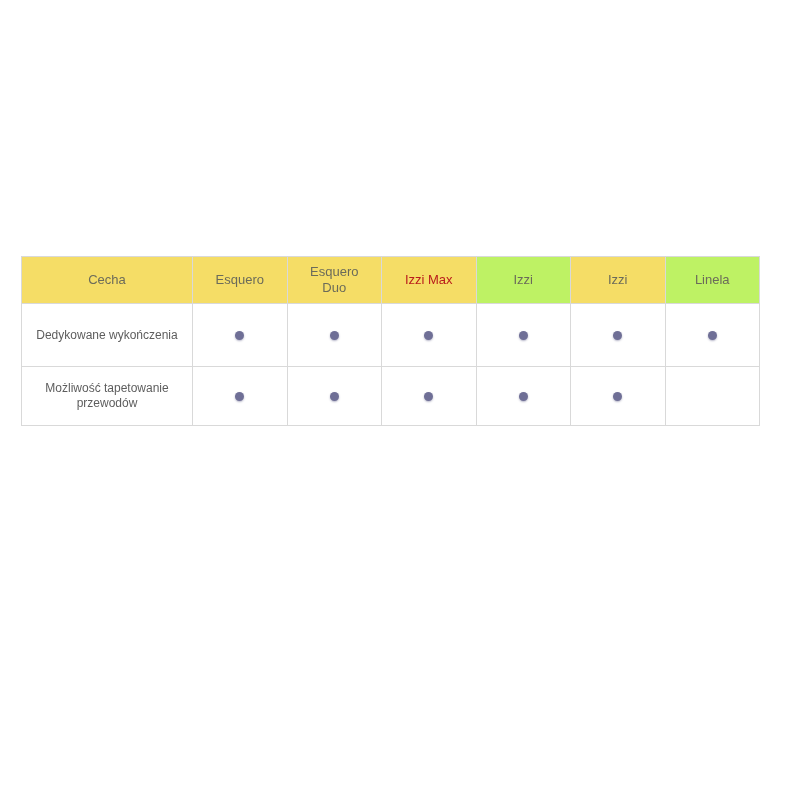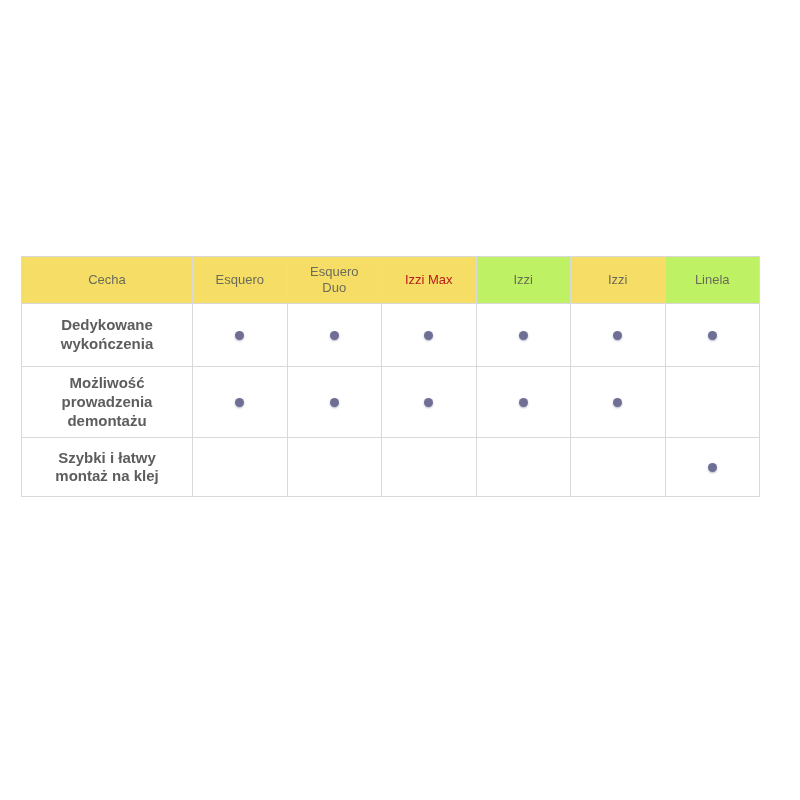--- a/index.html
+++ b/index.html
@@ -40,25 +40,24 @@
     font-size: 13px;
     line-height: 1.22;
     height: 46px;
     padding: 4px 6px;
   }
   thead th.first-col {
     width: 170px;
   }
   tbody td.feature {
     color: #5d5d5d;
-    font-size: 15px;
+    font-size: 12px;
     line-height: 1.25;
     padding: 7px 10px;
     text-align: center;
-    font-weight: bold;
   }
   tbody td.mark {
     height: 100%;
   }
   .dot {
     display: inline-block;
     width: 9px;
     height: 9px;
     border-radius: 50%;
     background: #6f6f96;
@@ -92,33 +91,24 @@
         <tr class="r0">
           <td class="feature">Dedykowane wykończenia</td>
           <td class="mark"><span class="dot" style="background: rgb(111, 111, 150);"></span></td>
           <td class="mark"><span class="dot" style="background: rgb(111, 111, 150);"></span></td>
           <td class="mark"><span class="dot" style="background: rgb(111, 111, 150);"></span></td>
           <td class="mark"><span class="dot" style="background: rgb(111, 111, 150);"></span></td>
           <td class="mark"><span class="dot" style="background: rgb(111, 111, 150);"></span></td>
           <td class="mark"><span class="dot" style="background: rgb(111, 111, 150);"></span></td>
         </tr>
         <tr class="r2">
-          <td class="feature">Możliwość prowadzenia demontażu</td>
+          <td class="feature">Możliwość tapetowanie przewodów</td>
           <td class="mark"><span class="dot" style="background: rgb(111, 111, 150);"></span></td>
           <td class="mark"><span class="dot" style="background: rgb(111, 111, 150);"></span></td>
           <td class="mark"><span class="dot" style="background: rgb(111, 111, 150);"></span></td>
           <td class="mark"><span class="dot" style="background: rgb(111, 111, 150);"></span></td>
           <td class="mark"><span class="dot" style="background: rgb(111, 111, 150);"></span></td>
           <td class="mark"><span class="dot hidden" style="background: rgb(111, 111, 150);"></span></td>
         </tr>
-        <tr class="r4">
-          <td class="feature">Szybki i łatwy montaż na klej</td>
-          <td class="mark"><span class="dot hidden" style="background: rgb(111, 111, 150);"></span></td>
-          <td class="mark"><span class="dot hidden" style="background: rgb(111, 111, 150);"></span></td>
-          <td class="mark"><span class="dot hidden" style="background: rgb(111, 111, 150);"></span></td>
-          <td class="mark"><span class="dot hidden" style="background: rgb(111, 111, 150);"></span></td>
-          <td class="mark"><span class="dot hidden" style="background: rgb(111, 111, 150);"></span></td>
-          <td class="mark"><span class="dot" style="background: rgb(111, 111, 150);"></span></td>
-        </tr>
       </tbody>
     </table>
   </div>
 </div>
 
 </body></html>

